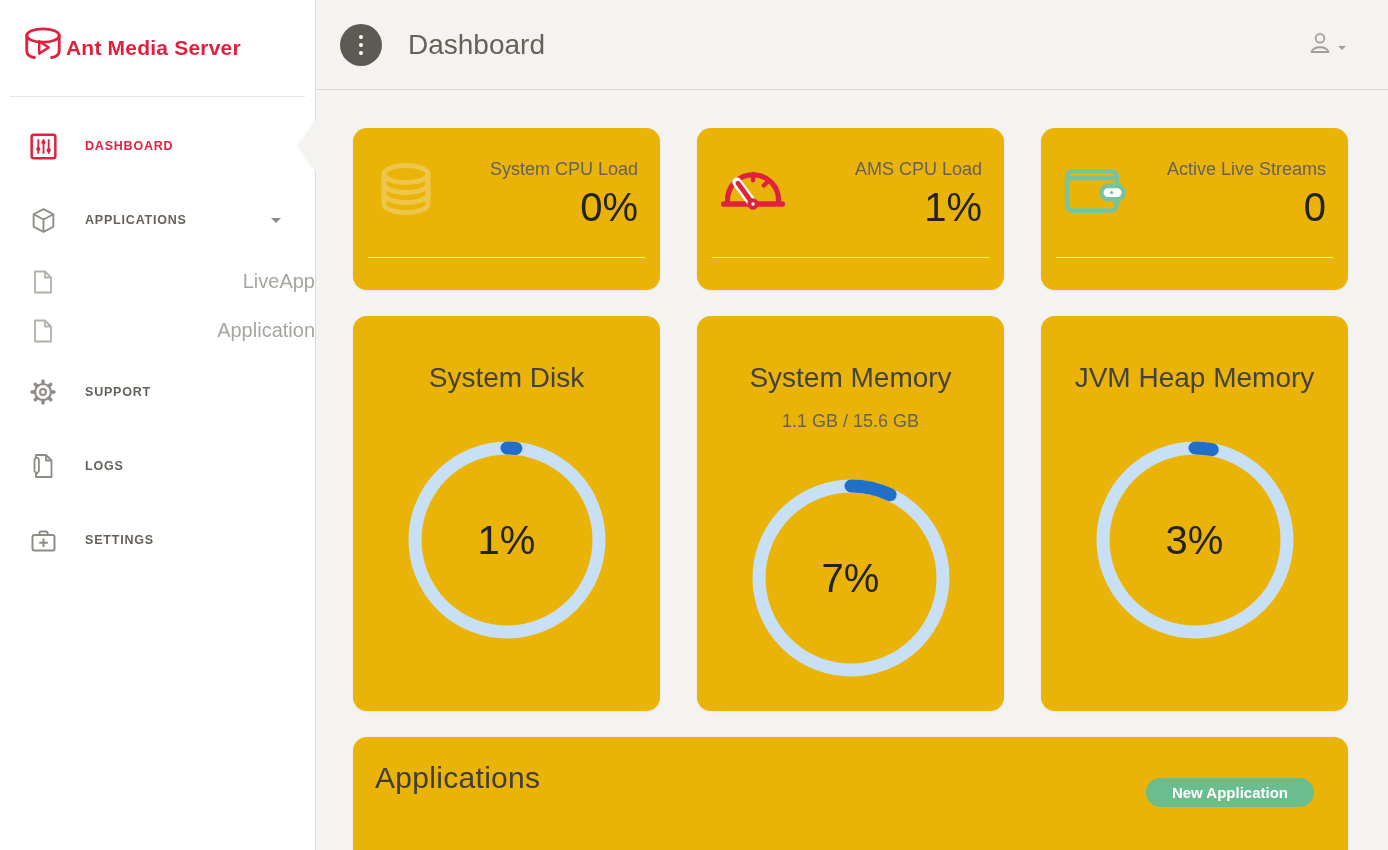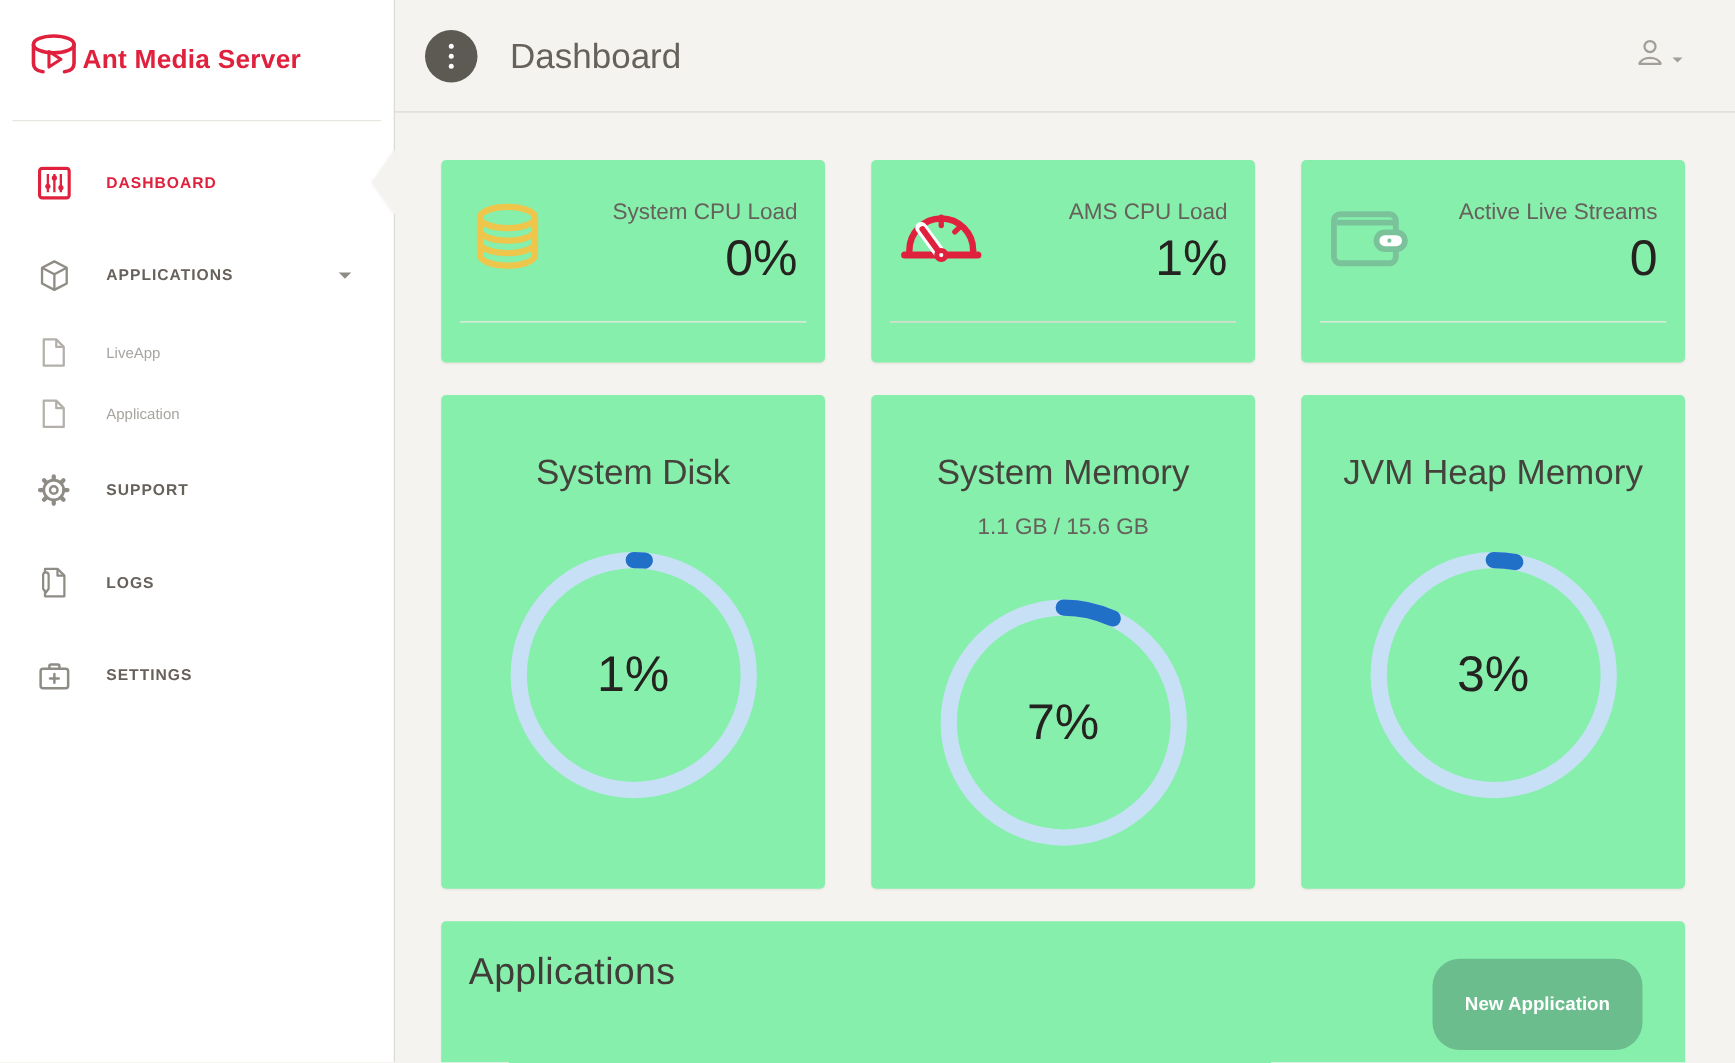--- a/index.html
+++ b/index.html
@@ -13,21 +13,21 @@
   .brand { height:97px; margin:0 10px; display:flex; align-items:center; padding-left:10px;
            border-bottom:1px solid #e8e6e1; cursor:pointer; }
   .brand-name { color:#e0213d; font-size:21px; font-weight:700; letter-spacing:0.2px; }
   .nav { padding-top:12px; }
   .nav-item { height:74px; display:flex; align-items:center; padding-left:28px; gap:27px;
               font-size:12.5px; font-weight:600; letter-spacing:0.8px; color:#66615b;
               cursor:pointer; position:relative; }
   .nav-item .nicon { width:30px; display:flex; justify-content:center; align-items:center; color:#8f8c86; }
   .nav-item.active { color:#e0213d; }
   .nav-item.active .nicon { color:#e0213d; }
-  .nav-sub { height:49px; font-size:12px; font-weight:400; letter-spacing:0; color:#a8a5a0; }
+  .nav-sub { height:49px; font-size:20px; font-weight:400; letter-spacing:0; color:#a8a5a0;justify-content:space-between; }
   .nav-sub .nicon { color:#b3b0aa; }
   .caret-down { margin-left:auto; margin-right:34px; width:0; height:0;
                 border-left:5px solid transparent; border-right:5px solid transparent;
                 border-top:5px solid #8f8c86; }
   .active-arrow { position:absolute; right:-1px; top:50%; transform:translateY(-50%);
                   width:0; height:0; border-top:26px solid transparent;
                   border-bottom:26px solid transparent; border-right:18px solid #f4f3ef;
                   filter:drop-shadow(-1px 0 1px rgba(0,0,0,0.05)); }
 
   
@@ -37,21 +37,21 @@
   .dots-btn { width:42px; height:42px; border-radius:50%; background:#5d5a54; border:none;
               display:flex; flex-direction:column; align-items:center; justify-content:center;
               gap:4px; cursor:pointer; }
   .dots-btn i { width:4px; height:4px; border-radius:50%; background:#ffffff; }
   .topbar-title { font-size:28px; color:#66615b; font-weight:400; }
   .user-menu { margin-left:auto; display:flex; align-items:center; gap:5px; color:#a29f99; cursor:pointer; }
   .user-caret { width:0; height:0; border-left:4.5px solid transparent; border-right:4.5px solid transparent;
                 border-top:4.5px solid #a29f99; margin-top:6px; }
 
   .content { flex:1; padding:38px 40px 0 37px; overflow:hidden; }
-  .card { background:#86efac; border-radius:4px; box-shadow:0 1px 2px rgba(100,95,85,0.10); }
+  .card { background:#eab308; border-radius:14px; box-shadow:0 1px 2px rgba(100,95,85,0.10); }
 
   
   .stat-row { display:grid; grid-template-columns:repeat(3, 307px); column-gap:37px; align-items:start; }
   .stat-body { display:flex; padding:28px 22px 0 22px; }
   .stat-icon { width:72px; padding-top:6px; flex:0 0 72px; }
   .stat-text { margin-left:auto; text-align:right; }
   .stat-label { color:#66615b; font-size:18px; line-height:27px; max-width:172px; margin-left:auto; }
   .stat-value { font-size:40px; line-height:48px; color:#252320; font-weight:400; }
   .stat-divider { border:none; border-top:1px solid #ebe9e4; margin:26px 15px 0 15px; }
   .stat-card:nth-child(2) .stat-divider { border-top-color:#f0dcd8; }
@@ -65,22 +65,22 @@
   .gauge-wrap { position:relative; width:212px; height:212px; margin:40px auto 0 auto; }
   .gauge-track { stroke:#c7e0f6; }
   .gauge-fill { stroke:#2070c8; }
   .gauge-label { position:absolute; inset:0; display:flex; align-items:center; justify-content:center;
                  font-size:40px; color:#252320; }
 
   
   .apps-card { margin-top:26px; height:170px; display:flex; align-items:flex-start;
                padding:24px 34px 0 22px; }
   .apps-title { font-size:30px; font-weight:300; color:#403d38; letter-spacing:0.3px; }
-  .new-app-btn { margin-left:auto; margin-top:6px; background:#6bbd8e; color:#ffffff; border:none;
-                 border-radius:22px; padding:28px 26px; font-size:15px; font-weight:700;
+  .new-app-btn { margin-left:auto; margin-top:17px; background:#6bbd8e; color:#ffffff; border:none;
+                 border-radius:22px; padding:6px 26px; font-size:15px; font-weight:700;
                  font-family:"Liberation Sans", sans-serif; cursor:pointer; }
 </style>
 </head>
 <body>
 
 <div class="app">
 
   <aside class="sidebar">
     <div class="brand">
       <span>

